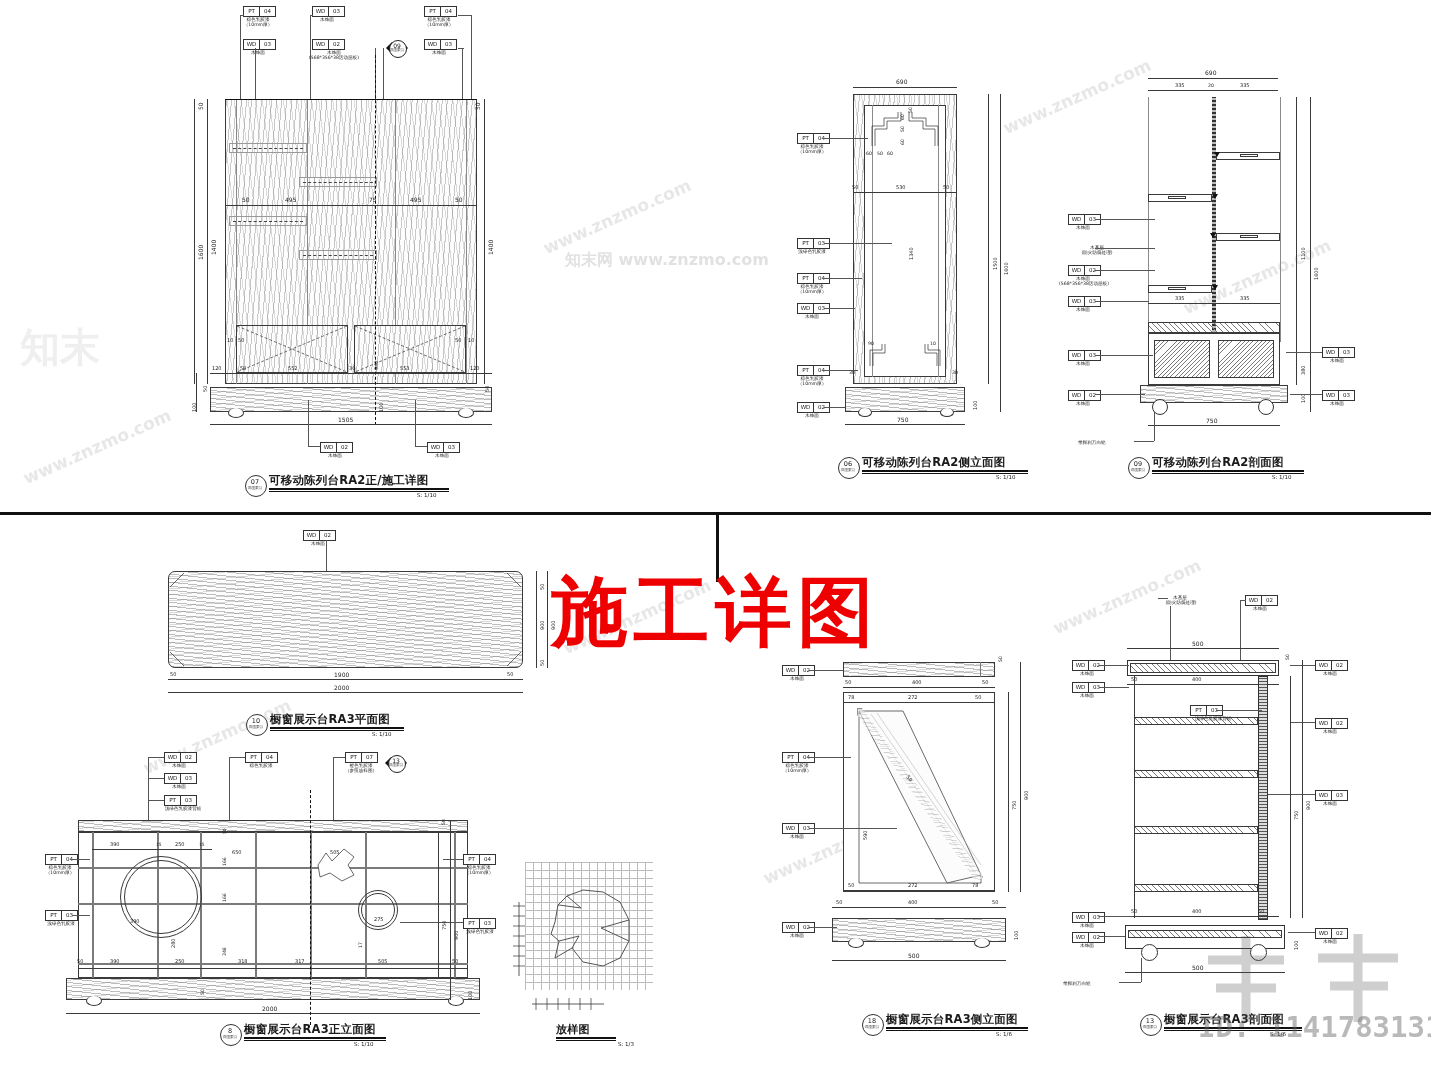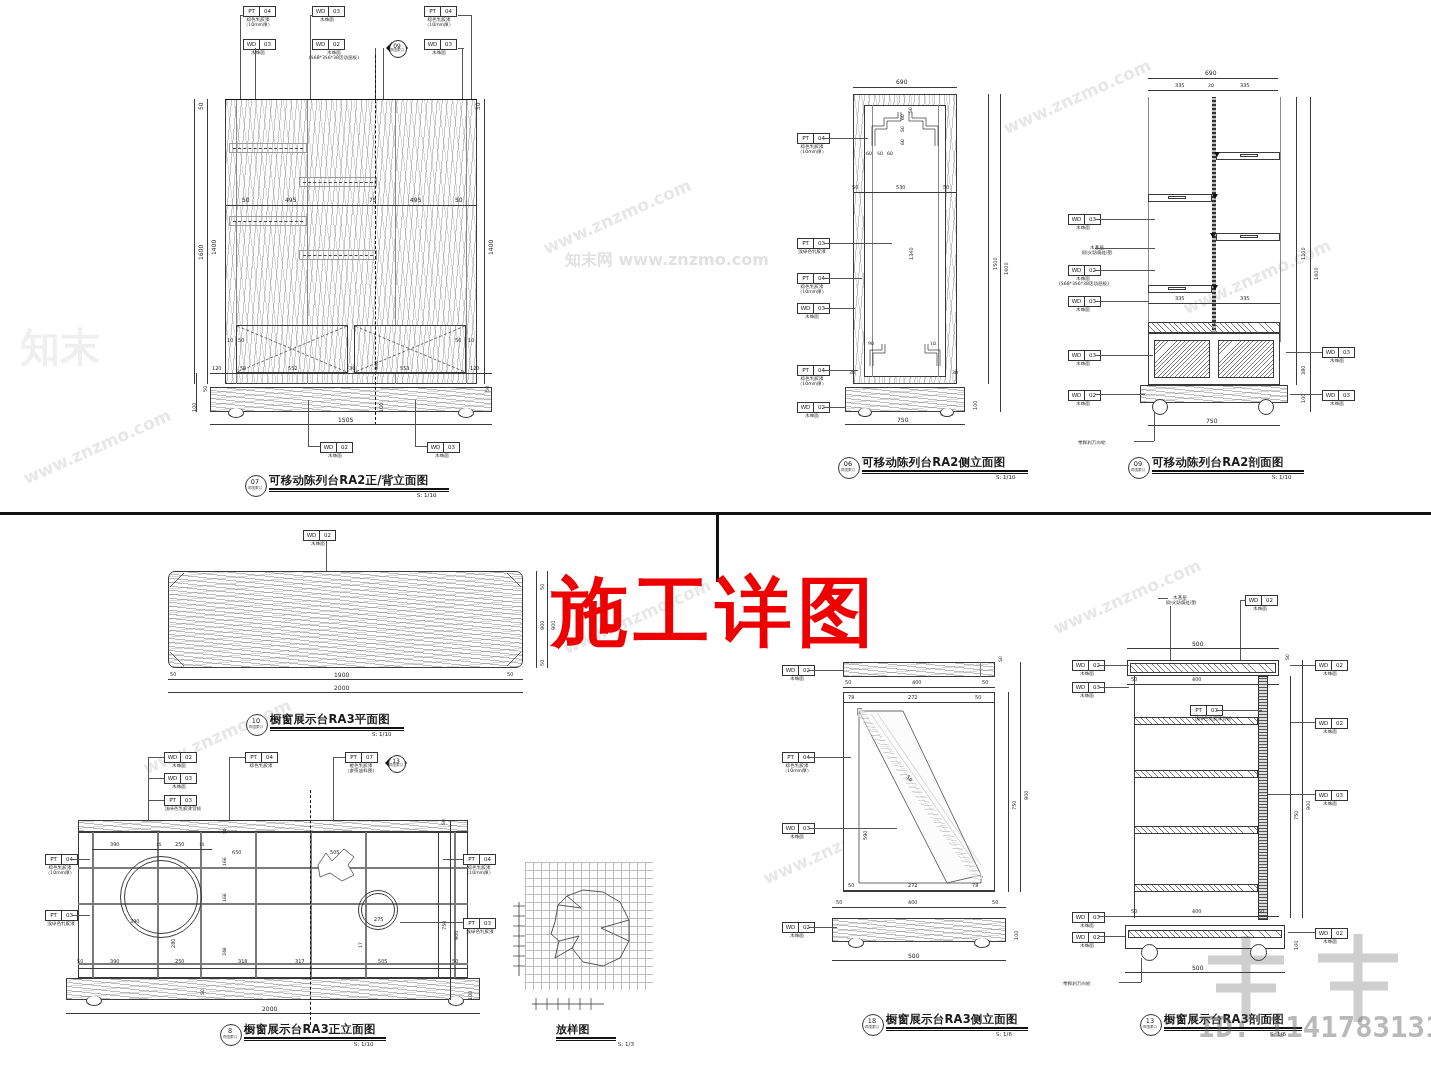--- a/index.html
+++ b/index.html
@@ -248,21 +248,21 @@
     <div class="tag" style="left:427px;top:442px;">
       <span>WD</span>
       <span>03</span>
       </div>
     <div class="tagcap" style="left:420px;top:453px;width:44px;">木饰面</div>
 
     <div class="ttl" style="left:245px;top:473px;">
       <div class="cc"></div>
       <div class="cn">07</div>
       <div class="cs">详图索引</div>
-      <div class="nm">可移动陈列台RA2正/背立面图</div>
+      <div class="nm">可移动陈列台RA2正/施工详图</div>
       <div class="ul1" style="width:180px;"></div>
       <div class="ul2" style="width:180px;"></div>
       <div class="sc" style="left:172px;">S: 1/10</div>
     </div>
   </div>
 
   <div>
     <div class="ln h" style="left:853px;top:87px;width:104px;height:.8px;"></div>
     <div class="dim" style="left:896px;top:78px;">690</div>
 

